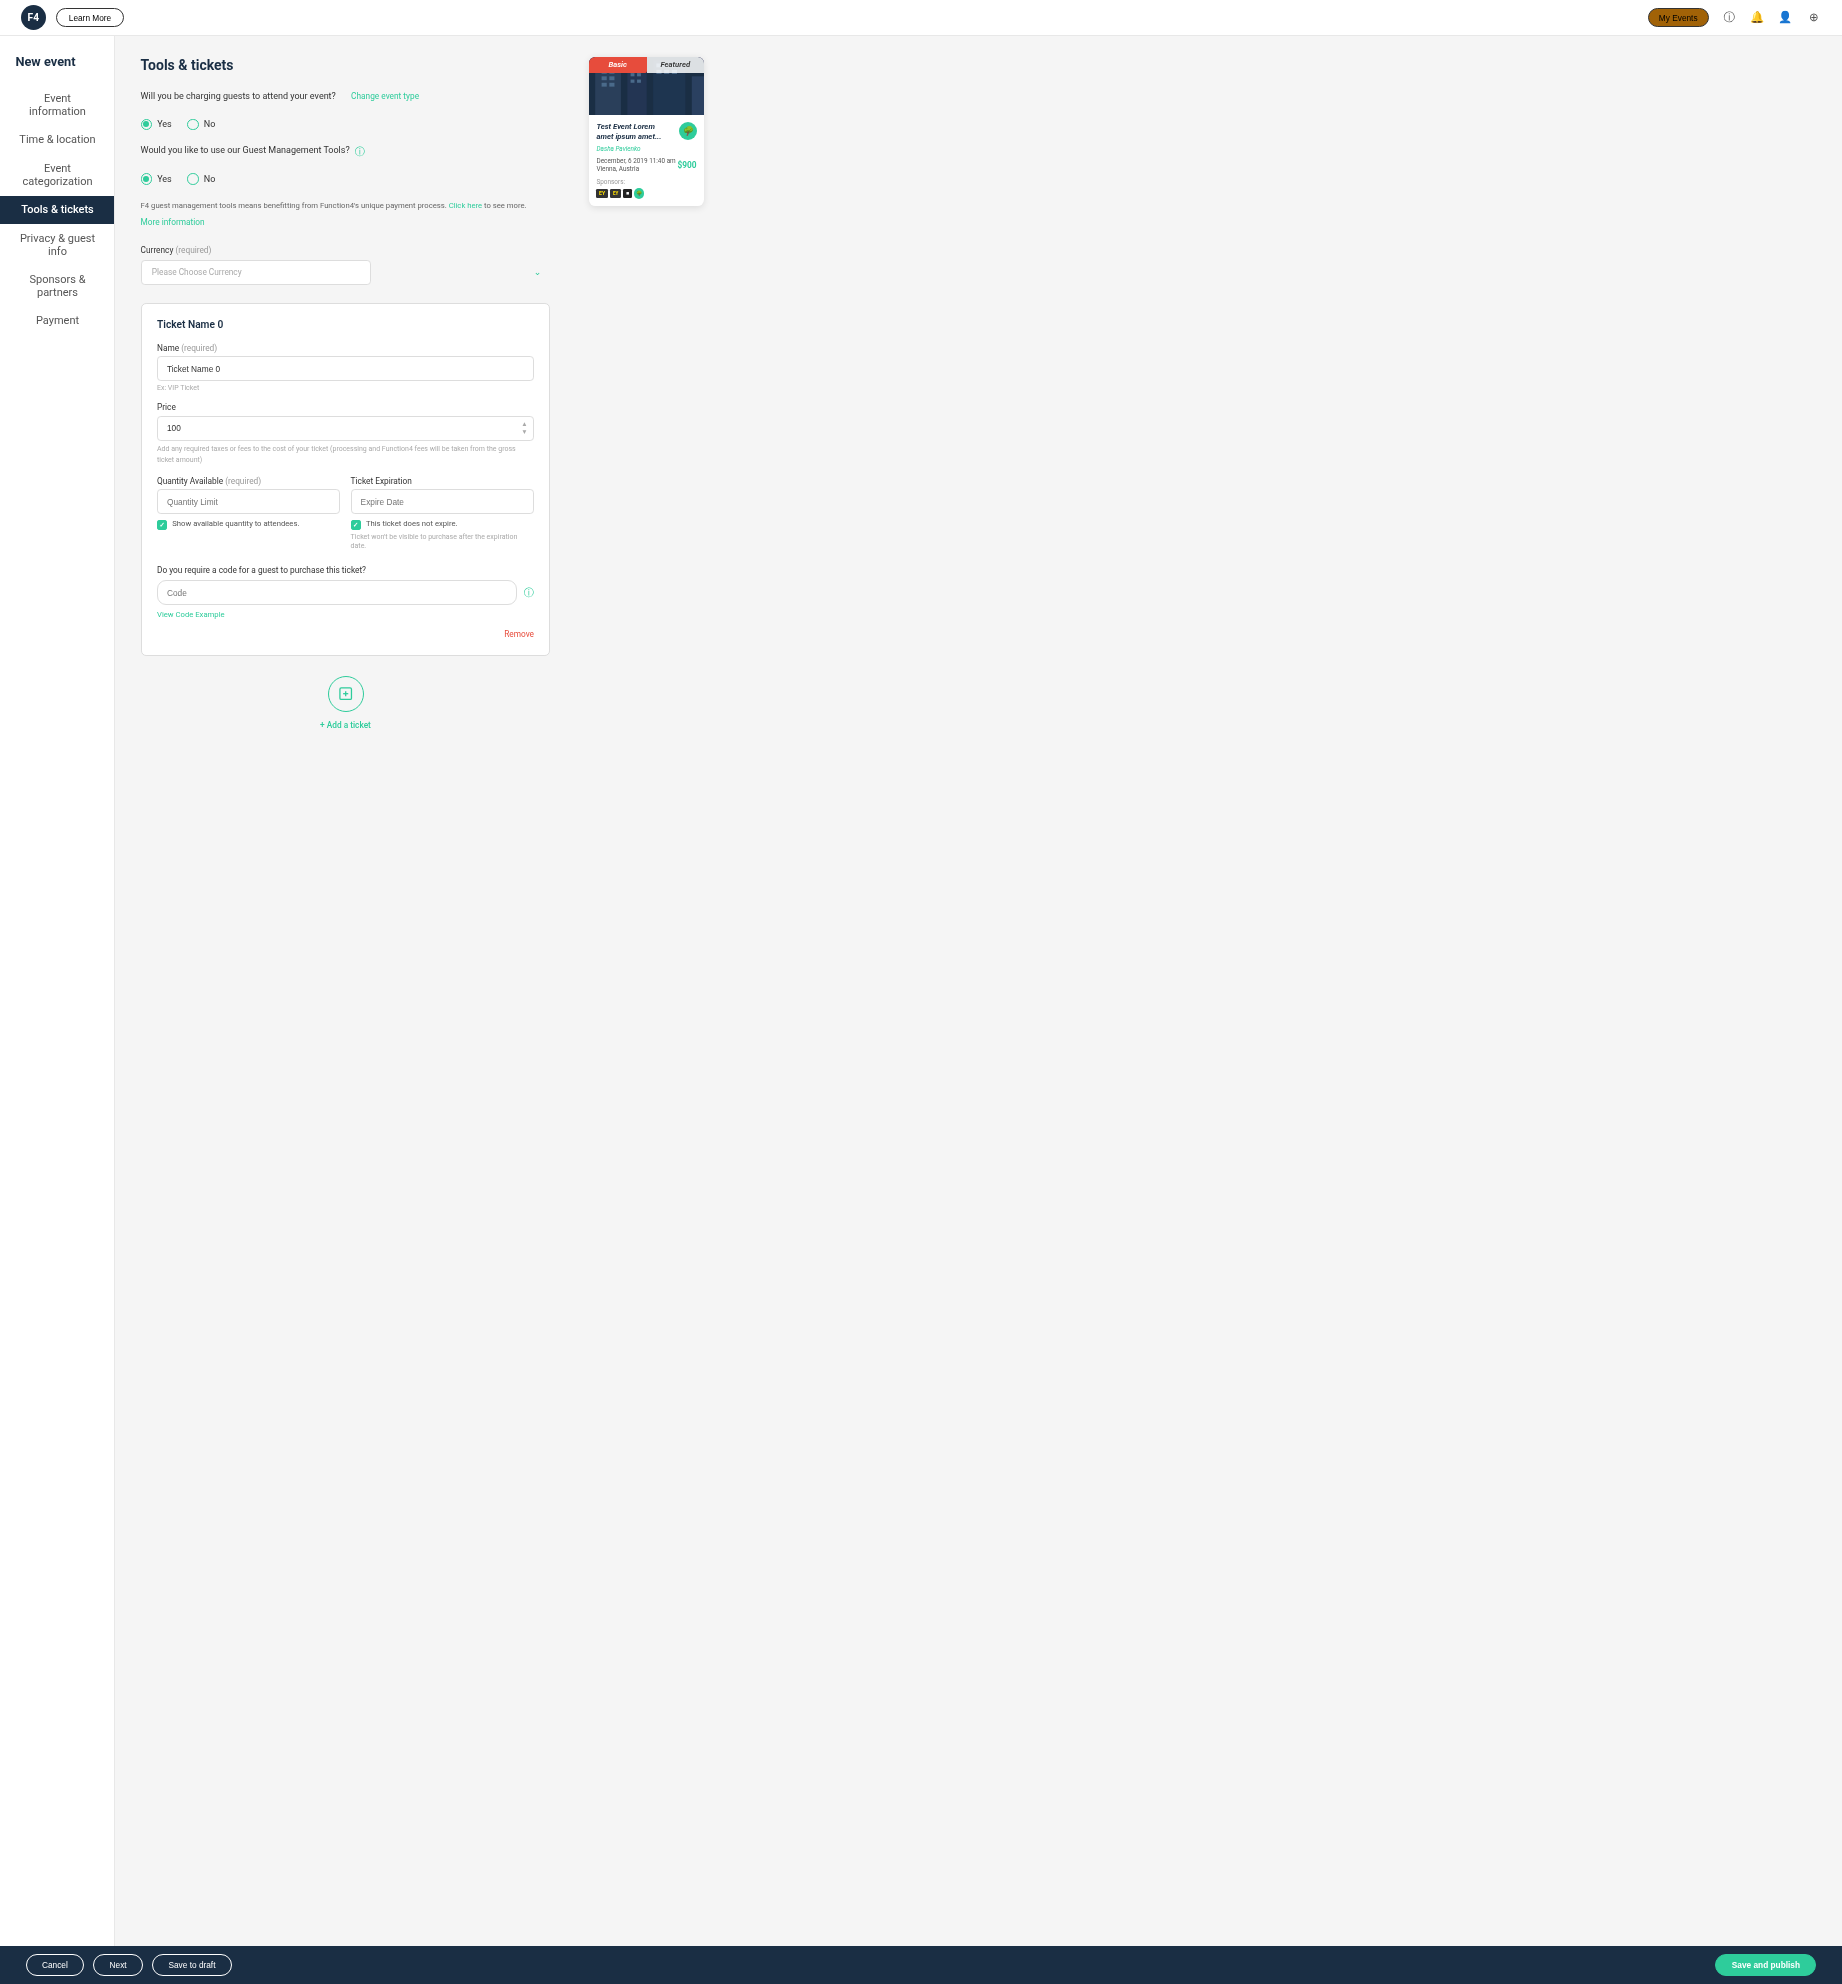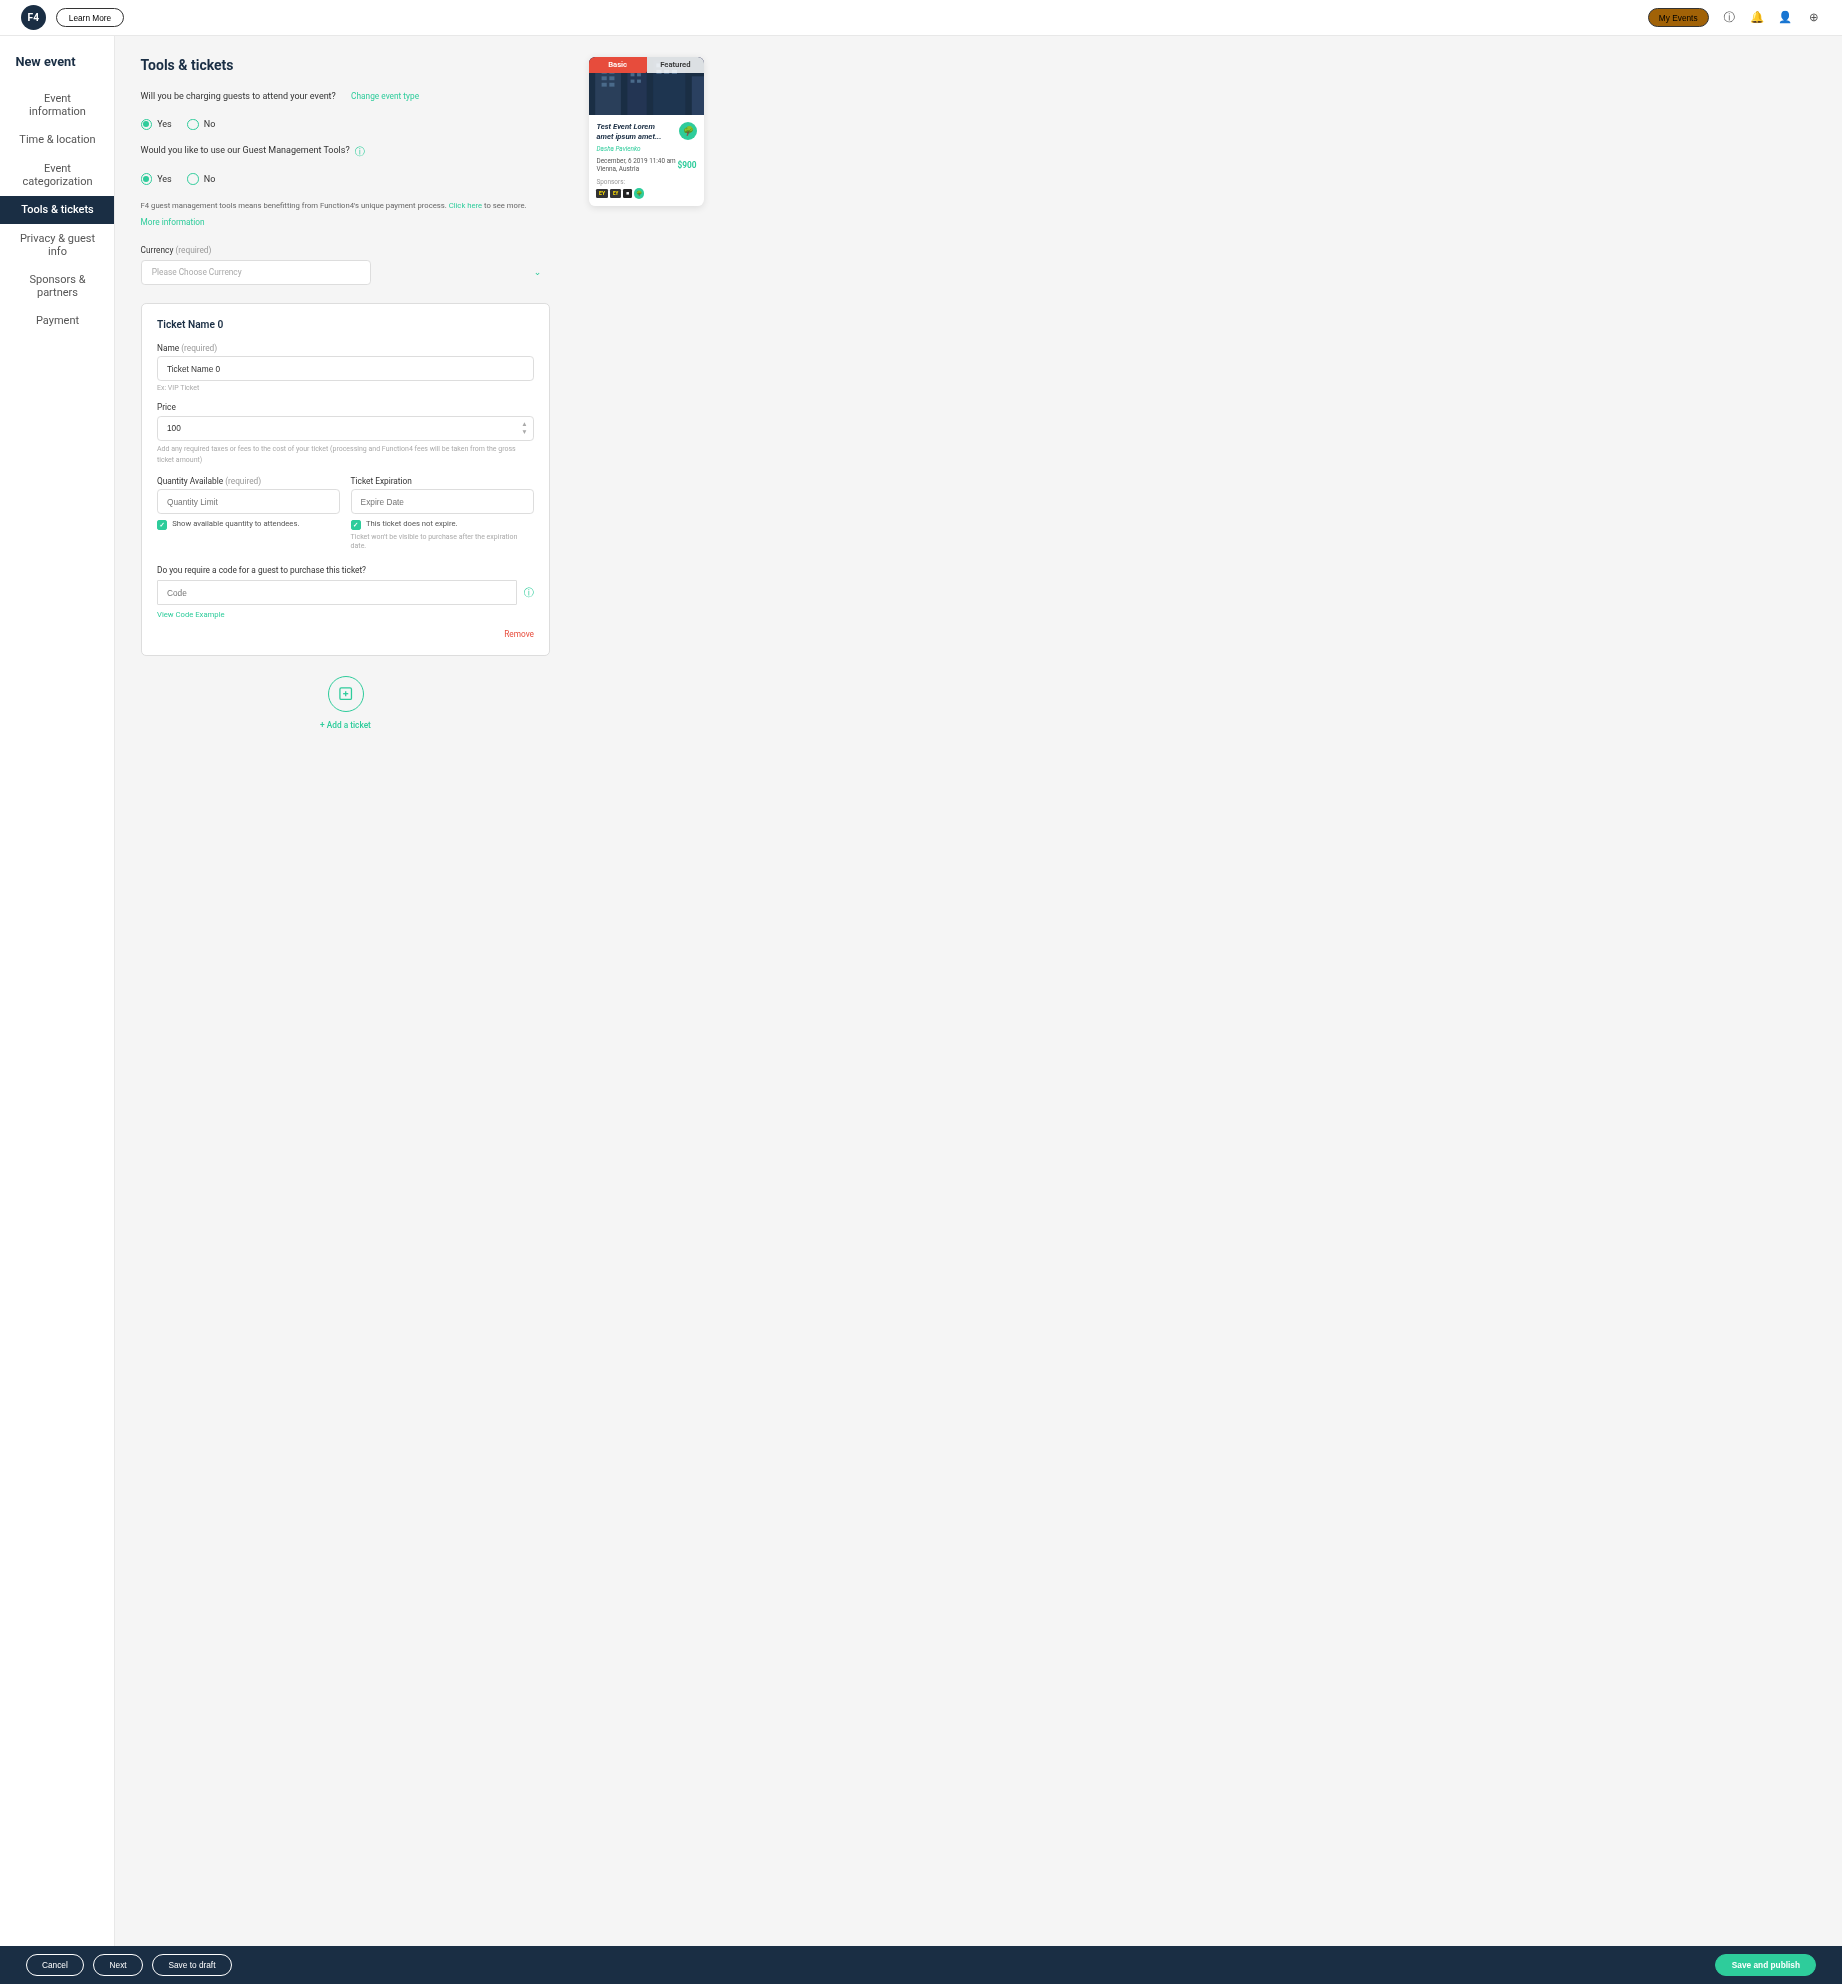--- a/index.html
+++ b/index.html
@@ -118,21 +118,21 @@
       width: 10.2px; height: 10.2px; border: 1.3px solid #2ecc9b; border-radius: 1.9px;
       background: #2ecc9b; display: flex; align-items: center; justify-content: center;
       flex-shrink: 0; margin-top: 0.6px; cursor: pointer;
     }
     .checkbox-box::after { content: '✓'; color: #fff; font-size: 6.4px; font-weight: 700; }
     .checkbox-label { font-size: 7.7px; color: #555; line-height: 1.4; }
 
     .code-section { margin-top: 12.8px; }
     .code-section-title { font-size: 8.3px; color: #333; margin-bottom: 5.1px; }
     .code-input-row { display: flex; align-items: center; gap: 6.4px; }
-    .code-input { flex: 1; padding: 6.4px 9px; border: 0.6px solid #ddd; border-radius: 1px; font-size: 8.3px; color: #aaa; outline: none; }
+    .code-input { flex: 1; padding: 6.4px 9px; border: 0.6px solid #ddd; border-radius: 9px; font-size: 8.3px; color: #aaa; outline: none; }
     .view-code-link { color: #2ecc9b; font-size: 7.7px; cursor: pointer; margin-top: 5.1px; display: inline-block; }
 
     .remove-link { color: #e74c3c; font-size: 8.3px; cursor: pointer; text-align: right; margin-top: 10.2px; display: block; }
 
     
     .add-ticket-section {
       display: flex; flex-direction: column; align-items: center; margin-top: 20.5px; gap: 7.7px;
     }
     .add-ticket-icon {
       width: 36px; height: 36px; border: 1.3px solid #2ecc9b; border-radius: 50%;
@@ -147,20 +147,21 @@
       box-shadow: 0 1.3px 7.7px rgba(0,0,0,0.10);
     }
     .preview-img-wrapper { position: relative; }
     .preview-img-placeholder {
       width: 100%; height: 58px; background: linear-gradient(135deg, #667eea 0%, #764ba2 50%, #1a2e44 100%);
       display: flex; align-items: center; justify-content: center;
     }
     .preview-tab-row {
       position: absolute; top: 0; left: 0; right: 0;
       display: flex;
+      font-style: italic;
     }
     .preview-tab {
       flex: 1; padding: 3.8px 0; text-align: center; font-size: 7.7px; font-weight: 600; cursor: pointer;
     }
     .preview-tab.basic { background: #e74c3c; color: #fff; border-radius: 0 0 2.6px 0; }
     .preview-tab.featured { background: rgba(255,255,255,0.85); color: #333; }
     .preview-body { padding: 7.7px; }
     .preview-event-row { display: flex; align-items: flex-start; justify-content: flex-start; gap: 9px; font-style: italic; }
     .preview-event-title { font-size: 7.7px; font-weight: 700; color: #1a2e44; flex: 1; line-height: 1.3; }
     .preview-tree-icon {

